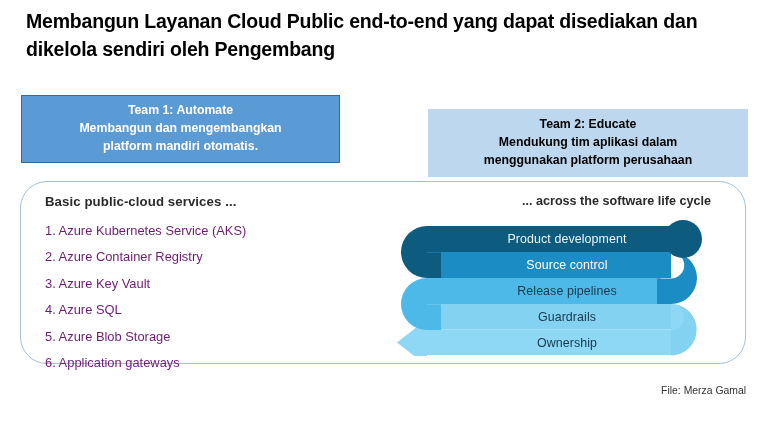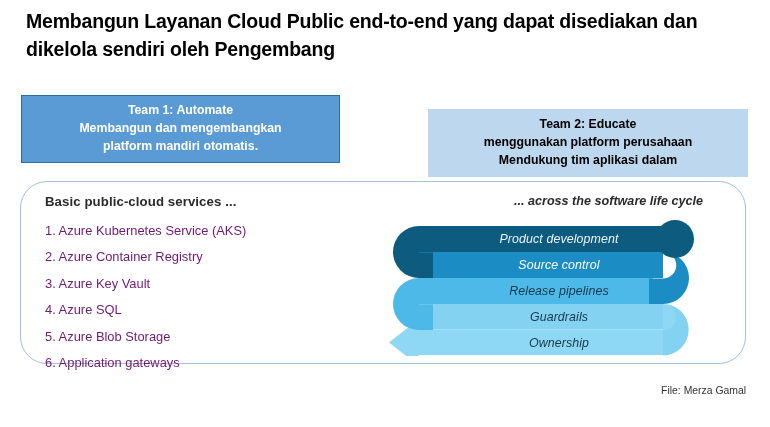--- a/index.html
+++ b/index.html
@@ -72,21 +72,21 @@
     margin-bottom:16px;
   }
   .service-item {
     font-size:12.9px; color:#701a75;
     line-height:1.0;
     margin-bottom:13.5px;
     white-space:nowrap;
   }
 
   
-  #lifecycle-col { position:absolute; left:348px; top:12px; width:348px; height:160px;font-style:italic; }
+  #lifecycle-col { position:absolute; left:356px; top:12px; width:348px; height:160px; }
   #lifecycle-heading {
     font-size:12.6px; font-weight:bold; color:#2b2b2b;
     text-align:right;
     padding-right:14px;
   }
   #serpentine-wrap {
     position:absolute; left:-6px; top:26px; width:352px; height:136px;
   }
   #serpentine-svg { display:block; }
 
@@ -124,22 +124,22 @@
   </div>
 
   <div id="exchange-arrow">
     <svg width="88" height="38" viewBox="0 0 88 38" xmlns="http://www.w3.org/2000/svg">
       <polygon points="0,19 24,1 24,11 64,11 64,1 88,19 64,37 64,27 24,27 24,37" fill="#1f5c8b"></polygon>
     </svg>
   </div>
 
   <div class="team-box" id="team-2-box" style="background: rgb(189, 215, 238); color: rgb(0, 0, 0); margin-top: 14px;">
     <span class="team-line">Team 2: Educate</span>
+    <span class="team-line">Mendukung tim aplikasi dalam</span>
     <span class="team-line">menggunakan platform perusahaan</span>
-    <span class="team-line">Mendukung tim aplikasi dalam</span>
   </div>
 
 </div>
 
 <div id="main-panel" style="border-color: rgb(166, 192, 216); border-radius: 27px;">
 
   <div id="services-col">
     <div id="services-heading">Basic public-cloud services ...</div>
     <div class="service-item">1. Azure Kubernetes Service (AKS)</div>
     <div class="service-item">2. Azure Container Registry</div>

